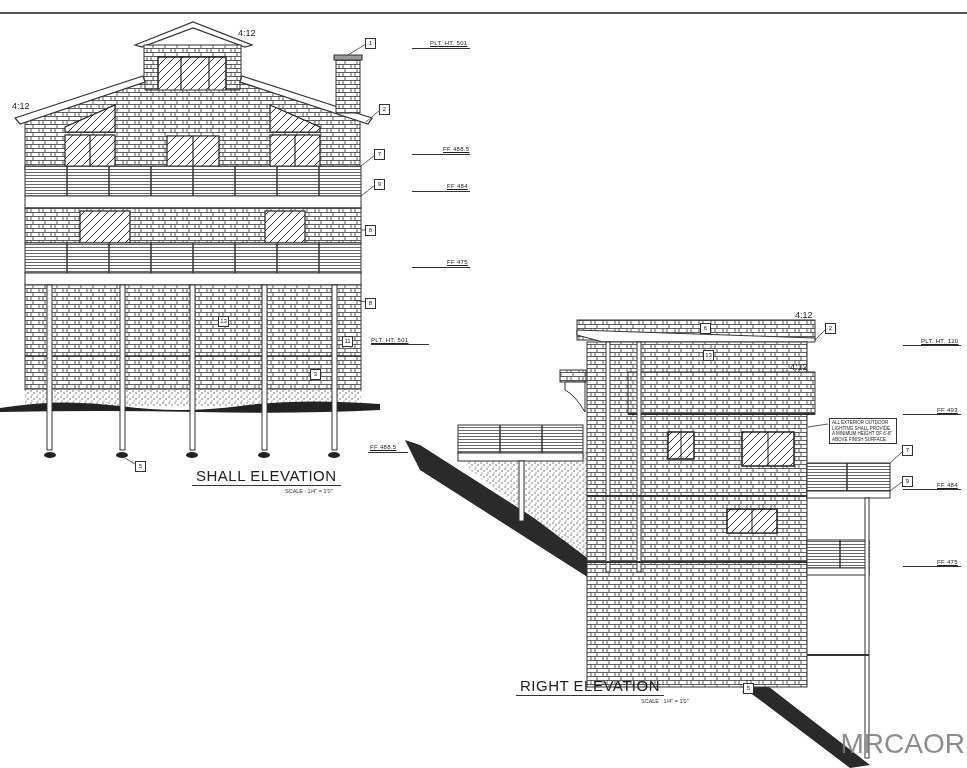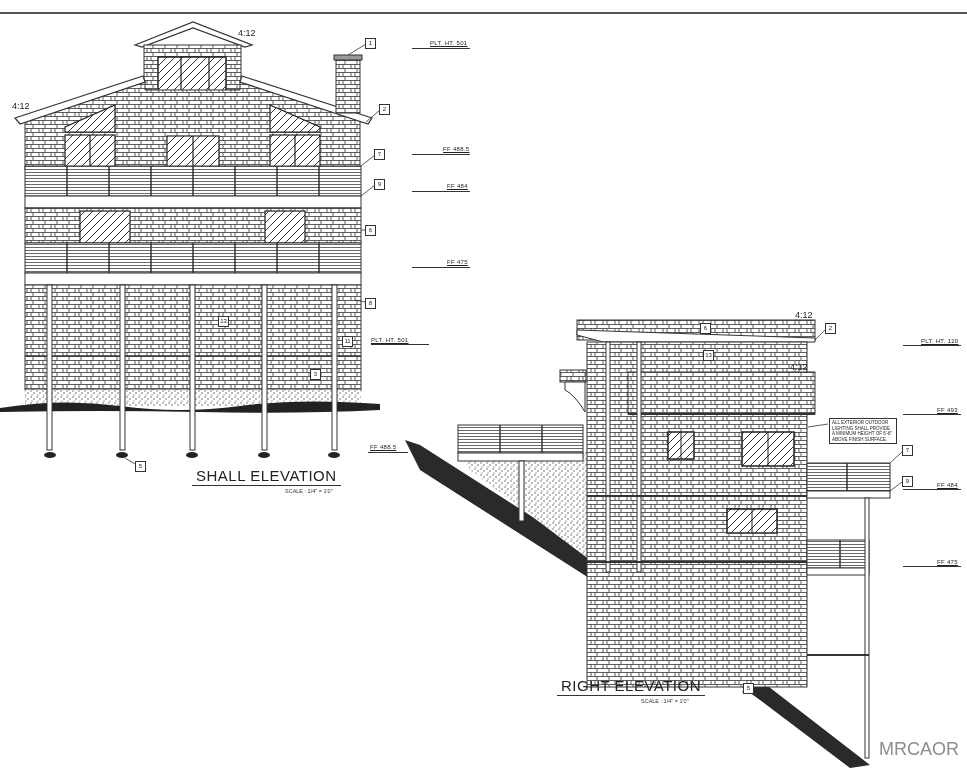--- a/index.html
+++ b/index.html
@@ -5,21 +5,21 @@
   html,body{margin:0;padding:0;background:#fff;}
   body{width:967px;height:768px;position:relative;overflow:hidden;font-family:"Liberation Sans",sans-serif;color:#222;}
   svg{position:absolute;left:0;top:0;}
   .lbl{position:absolute;font-size:6px;letter-spacing:0.3px;color:#222;white-space:nowrap;text-decoration:underline;}
   .lvl{position:absolute;height:1px;background:#333;}
   .tag{position:absolute;width:9px;height:9px;border:1px solid #333;font-size:6px;line-height:9px;text-align:center;background:#fff;}
   .title{position:absolute;font-size:15px;letter-spacing:0.5px;color:#222;border-bottom:1.5px solid #333;padding:0 4px 1px 4px;}
   .scale{position:absolute;font-size:5.5px;color:#333;}
   .pitch{position:absolute;font-size:9px;color:#222;}
   .note{position:absolute;font-size:4.5px;line-height:5.5px;border:1px solid #333;padding:1px 2px;background:#fff;width:62px;}
-  .wm{position:absolute;right:8px;bottom:8px;font-size:18px;color:rgba(120,120,120,0.85);letter-spacing:0px;}
+  .wm{position:absolute;right:2px;bottom:8px;font-size:28px;color:rgba(120,120,120,0.85);letter-spacing:0px;}
 </style>
 </head>
 <body>
 
 <div style="position:absolute;left:0;top:12px;width:967px;height:2px;background:#555;"></div>
 
 <svg width="967" height="768" viewBox="0 0 967 768">
   <defs>
     <pattern id="shingle" width="12" height="8" patternUnits="userSpaceOnUse">
       <rect width="12" height="8" fill="#fff"></rect>
@@ -220,16 +220,16 @@
 
 <div class="note" style="left:829px;top:418px;">ALL EXTERIOR OUTDOOR LIGHTING SHALL PROVIDE A MINIMUM HEIGHT OF 6'-8" ABOVE FINISH SURFACE.</div>
 
 <div class="tag" style="left:825px;top:323px;">2</div>
 <div class="tag" style="left:700px;top:323px;">6</div>
 <div class="tag" style="left:703px;top:350px;">13</div>
 <div class="tag" style="left:902px;top:445px;">7</div>
 <div class="tag" style="left:902px;top:476px;">9</div>
 <div class="tag" style="left:743px;top:683px;">5</div>
 
-<div class="title" style="left:557px;top:677px;text-align:center;">RIGHT ELEVATION</div>
+<div class="title" style="left:516px;top:677px;text-align:center;">RIGHT ELEVATION</div>
 <div class="scale" style="left:641px;top:698px;">SCALE : 1/4" = 1'0"</div>
 
 <div class="wm">MRCAOR</div>
 
 </body></html>

